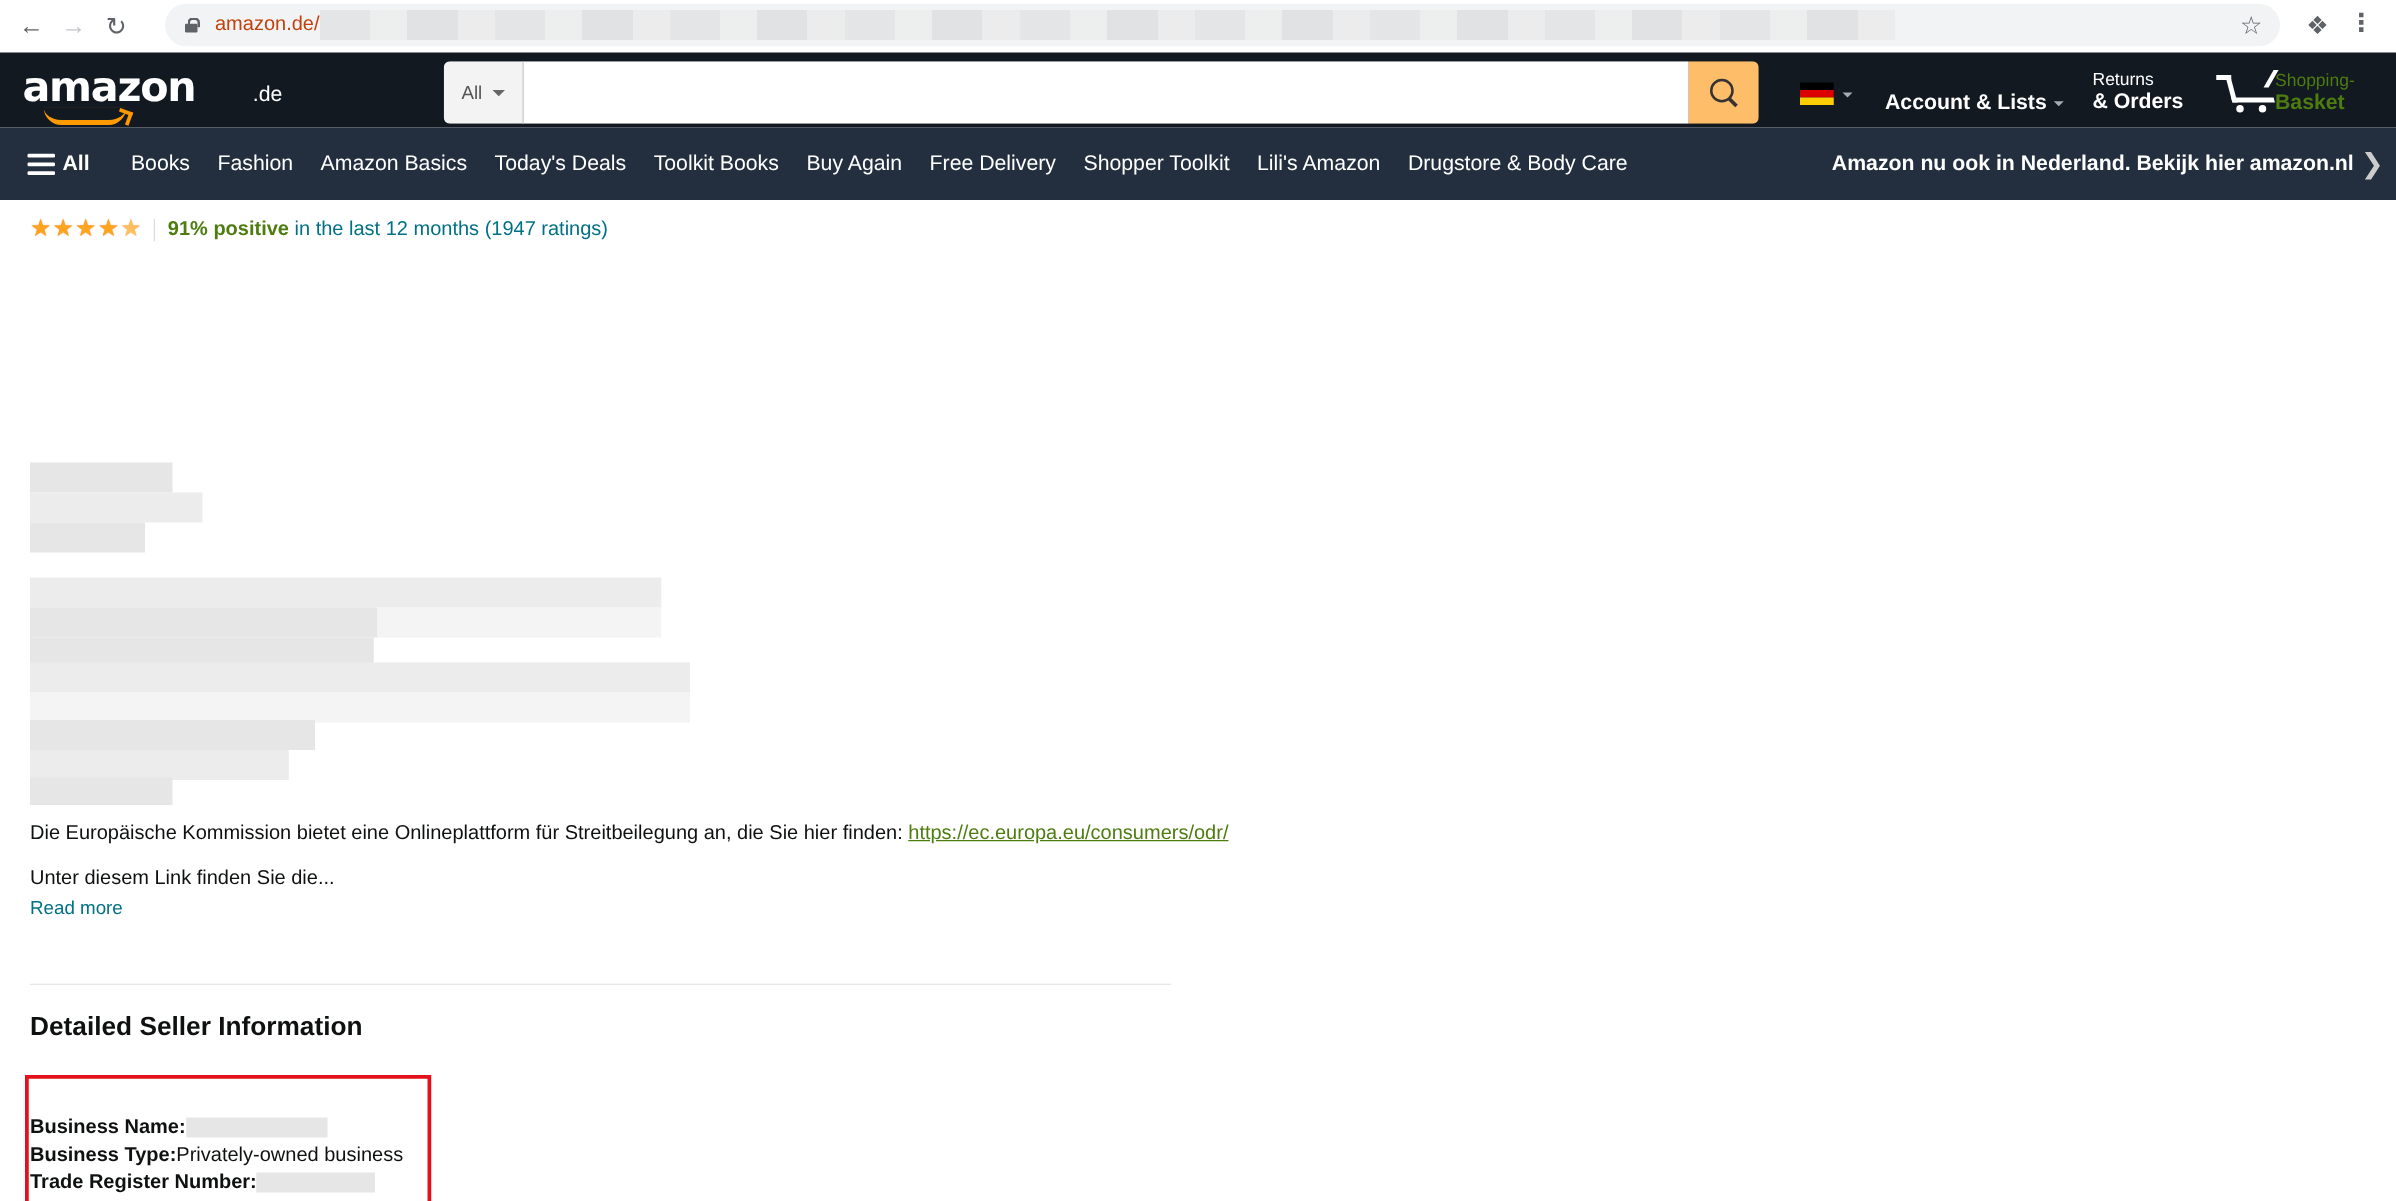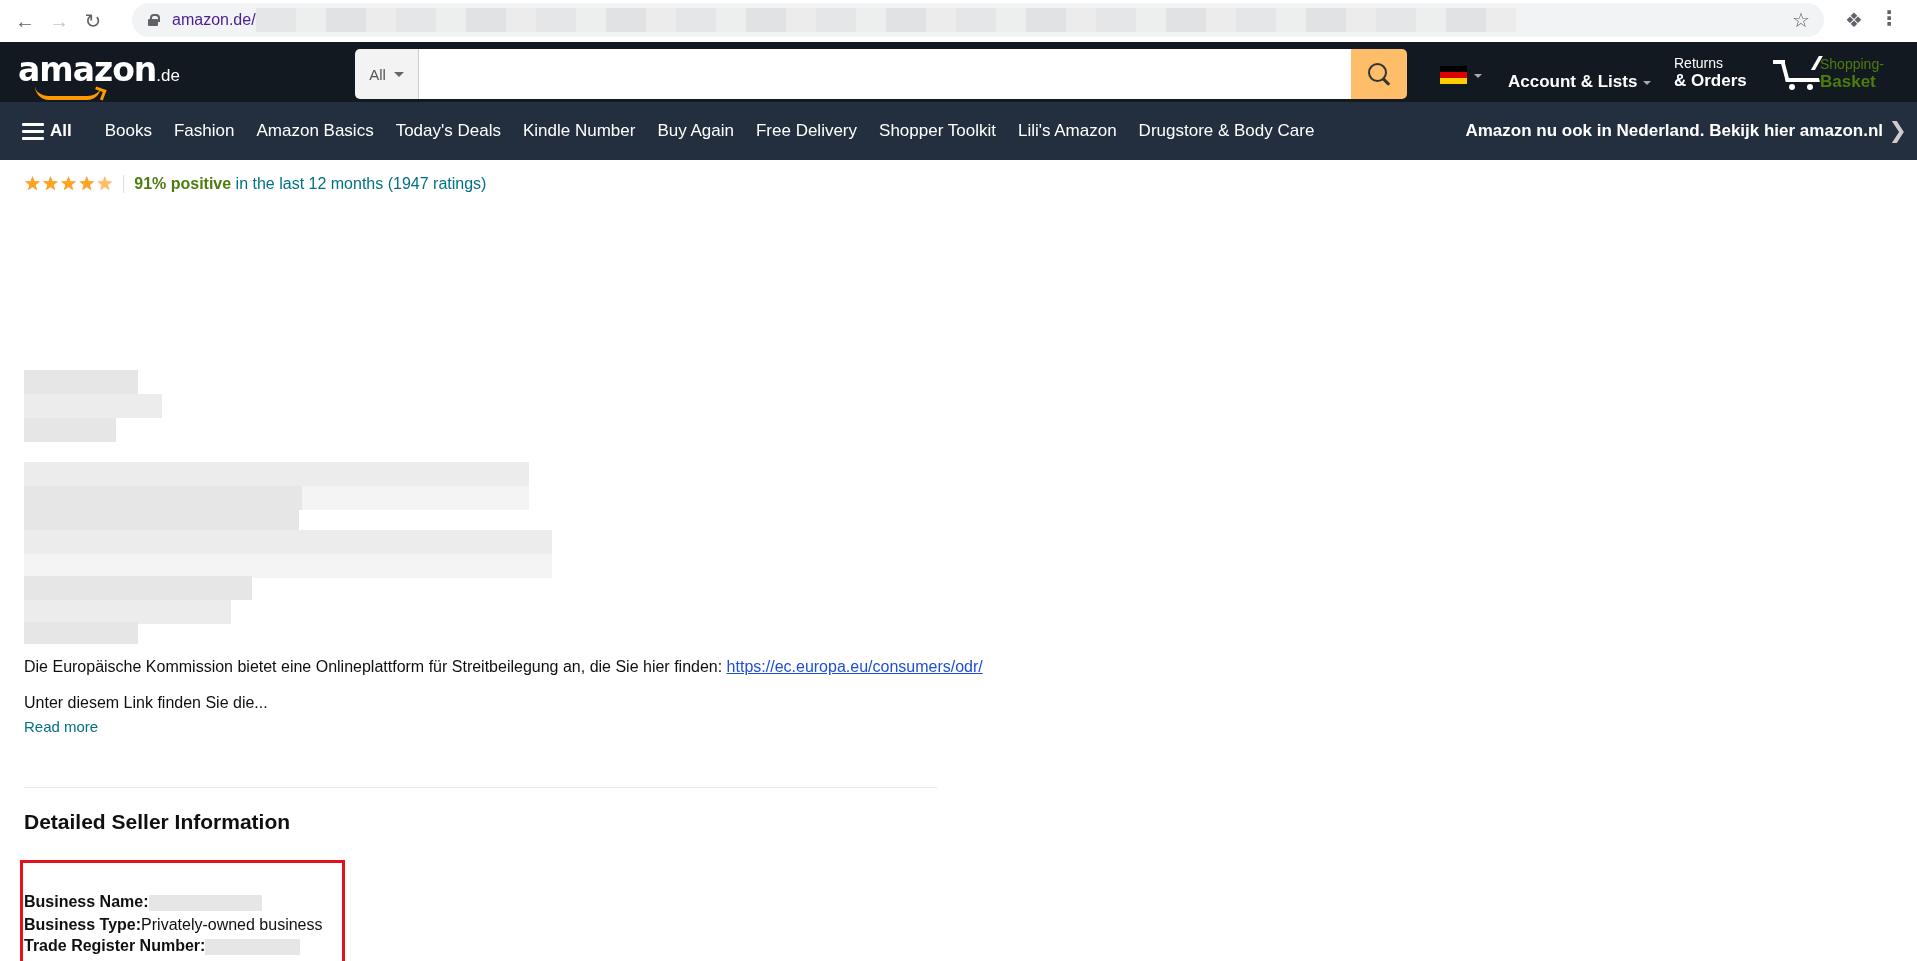--- a/index.html
+++ b/index.html
@@ -12,32 +12,32 @@
     font-size: 20px; color: #5f6368; }
   .chrome .back { margin-left: 8px; }
   .chrome .fwd { color: #c3c6c9; }
   .omnibox { position: absolute; left: 132px; top: 3px; width: 1692px; height: 34px; border-radius: 17px;
     background: #f1f3f4; display: flex; align-items: center; }
   .omnibox .lock { margin-left: 16px; width: 10px; height: 12px; position: relative; }
   .omnibox .lock::before { content: ""; position: absolute; left: 2px; top: 0; width: 6px; height: 6px;
     border: 2px solid #5f6368; border-bottom: none; border-radius: 4px 4px 0 0; }
   .omnibox .lock::after { content: ""; position: absolute; left: 0; top: 5px; width: 10px; height: 7px;
     background: #5f6368; border-radius: 1px; }
-  .omnibox .url { margin-left: 14px; font-size: 16px; color: #4c1d95; }
+  .omnibox .url { margin-left: 14px; font-size: 16px; color: #c2410c; }
   .omnibox .url-blur { height: 24px; width: 1260px; margin-left: 0;
     background: repeating-linear-gradient(90deg,#e3e4e6 0 40px,#eceded 40px 70px,#dfe0e2 70px 110px,#ebebec 110px 140px); opacity: .9; }
   .omnibox .star { position: absolute; right: 14px; font-size: 20px; color: #5f6368; }
   .chrome .ext { position: absolute; right: 54px; top: 8px; font-size: 20px; color: #5f6368; }
   .chrome .menu { position: absolute; right: 18px; top: 6px; font-size: 20px; color: #5f6368; font-weight: bold; }
 
   
   .az-header { height: 60px; background: #131921; display: flex; align-items: center; position: relative; }
   .logo { position: absolute; left: 18px; top: 8px; color: #fff; }
   .logo .word { font-size: 33px; font-weight: bold; letter-spacing: -1px; font-family: "DejaVu Sans", sans-serif; }
-  .logo .tld { font-size: 17px; font-weight: normal; }
+  .logo .tld { font-size: 17px; font-weight: normal; padding-left: 46px; }
   .logo .smile { position: absolute; left: 17px; top: 36px; width: 66px; height: 14px;
     border-bottom: 4px solid #ff9900; border-radius: 0 0 40px 40px; }
   .logo .smile::after { content: ""; position: absolute; right: -4px; top: 2px; width: 8px; height: 8px;
     border-top: 3px solid #ff9900; border-right: 3px solid #ff9900; transform: rotate(20deg); }
   .search { position: absolute; left: 355px; top: 7px; width: 1052px; height: 50px; display: flex;
     border-radius: 5px; overflow: hidden; }
   .search .cat { width: 64px; background: #f3f3f3; border-right: 1px solid #cdcdcd; display: flex; align-items: center;
     justify-content: center; font-size: 15px; color: #555; gap: 8px; }
   .search .cat .caret { width: 0; height: 0; border-left: 5px solid transparent; border-right: 5px solid transparent;
     border-top: 5px solid #666; }
@@ -89,21 +89,21 @@
   .star-half { color: #ffa41c; opacity: .7; }
   .rating .sep { width: 1px; height: 18px; background: #ddd; margin: 0 10px; }
   .rating .text { font-size: 16px; color: #007185; }
   .rating .text b { color: #4d7c0f; }
 
   .blur { position: absolute; background: #e6e6e6; }
   .blur.l { background: #ececec; }
   .blur.xl { background: #f4f4f4; }
 
   .ec { position: absolute; left: 24px; top: 338px; font-size: 16px; color: #0f1111; }
-  .ec a { color: #1d4ed8; text-decoration: underline; }
+  .ec a { color: #4d7c0f; text-decoration: underline; }
   .unter { position: absolute; left: 24px; top: 374px; font-size: 16px; }
   .readmore { position: absolute; left: 24px; top: 397px; font-size: 15px; color: #007185; }
   .hr { position: absolute; left: 24px; top: 467px; width: 913px; height: 1px; background: #e7e7e7; }
   .dsi-title { position: absolute; left: 24px; top: 490px; font-size: 21px; font-weight: bold; }
   .redbox { position: absolute; left: 20px; top: 540px; width: 325px; height: 85px; border: 3px solid #e3111b; }
   .info { position: absolute; left: 24px; font-size: 16px; line-height: 23px; margin-top: 20px; }
   .info b { font-weight: bold; }
 </style>
 </head>
 <body>
@@ -169,21 +169,21 @@
         <span></span>
         <span></span>
       </span>
     <span>All</span>
   </div>
   <div class="nav-items">
     <span class="ni">Books</span>
     <span class="ni">Fashion</span>
     <span class="ni">Amazon Basics</span>
     <span class="ni">Today's Deals</span>
-    <span class="ni">Kindle Number</span>
+    <span class="ni">Toolkit Books</span>
     <span class="ni">Buy Again</span>
     <span class="ni">Free Delivery</span>
     <span class="ni">Shopper Toolkit</span>
     <span class="ni">Lili's Amazon</span>
     <span class="ni">Drugstore &amp; Body Care</span>
   </div>
   <div class="nav-promo">Amazon nu ook in Nederland. Bekijk hier amazon.nl</div>
   <span class="nav-promo-chev">❯</span>
 </div>
 

